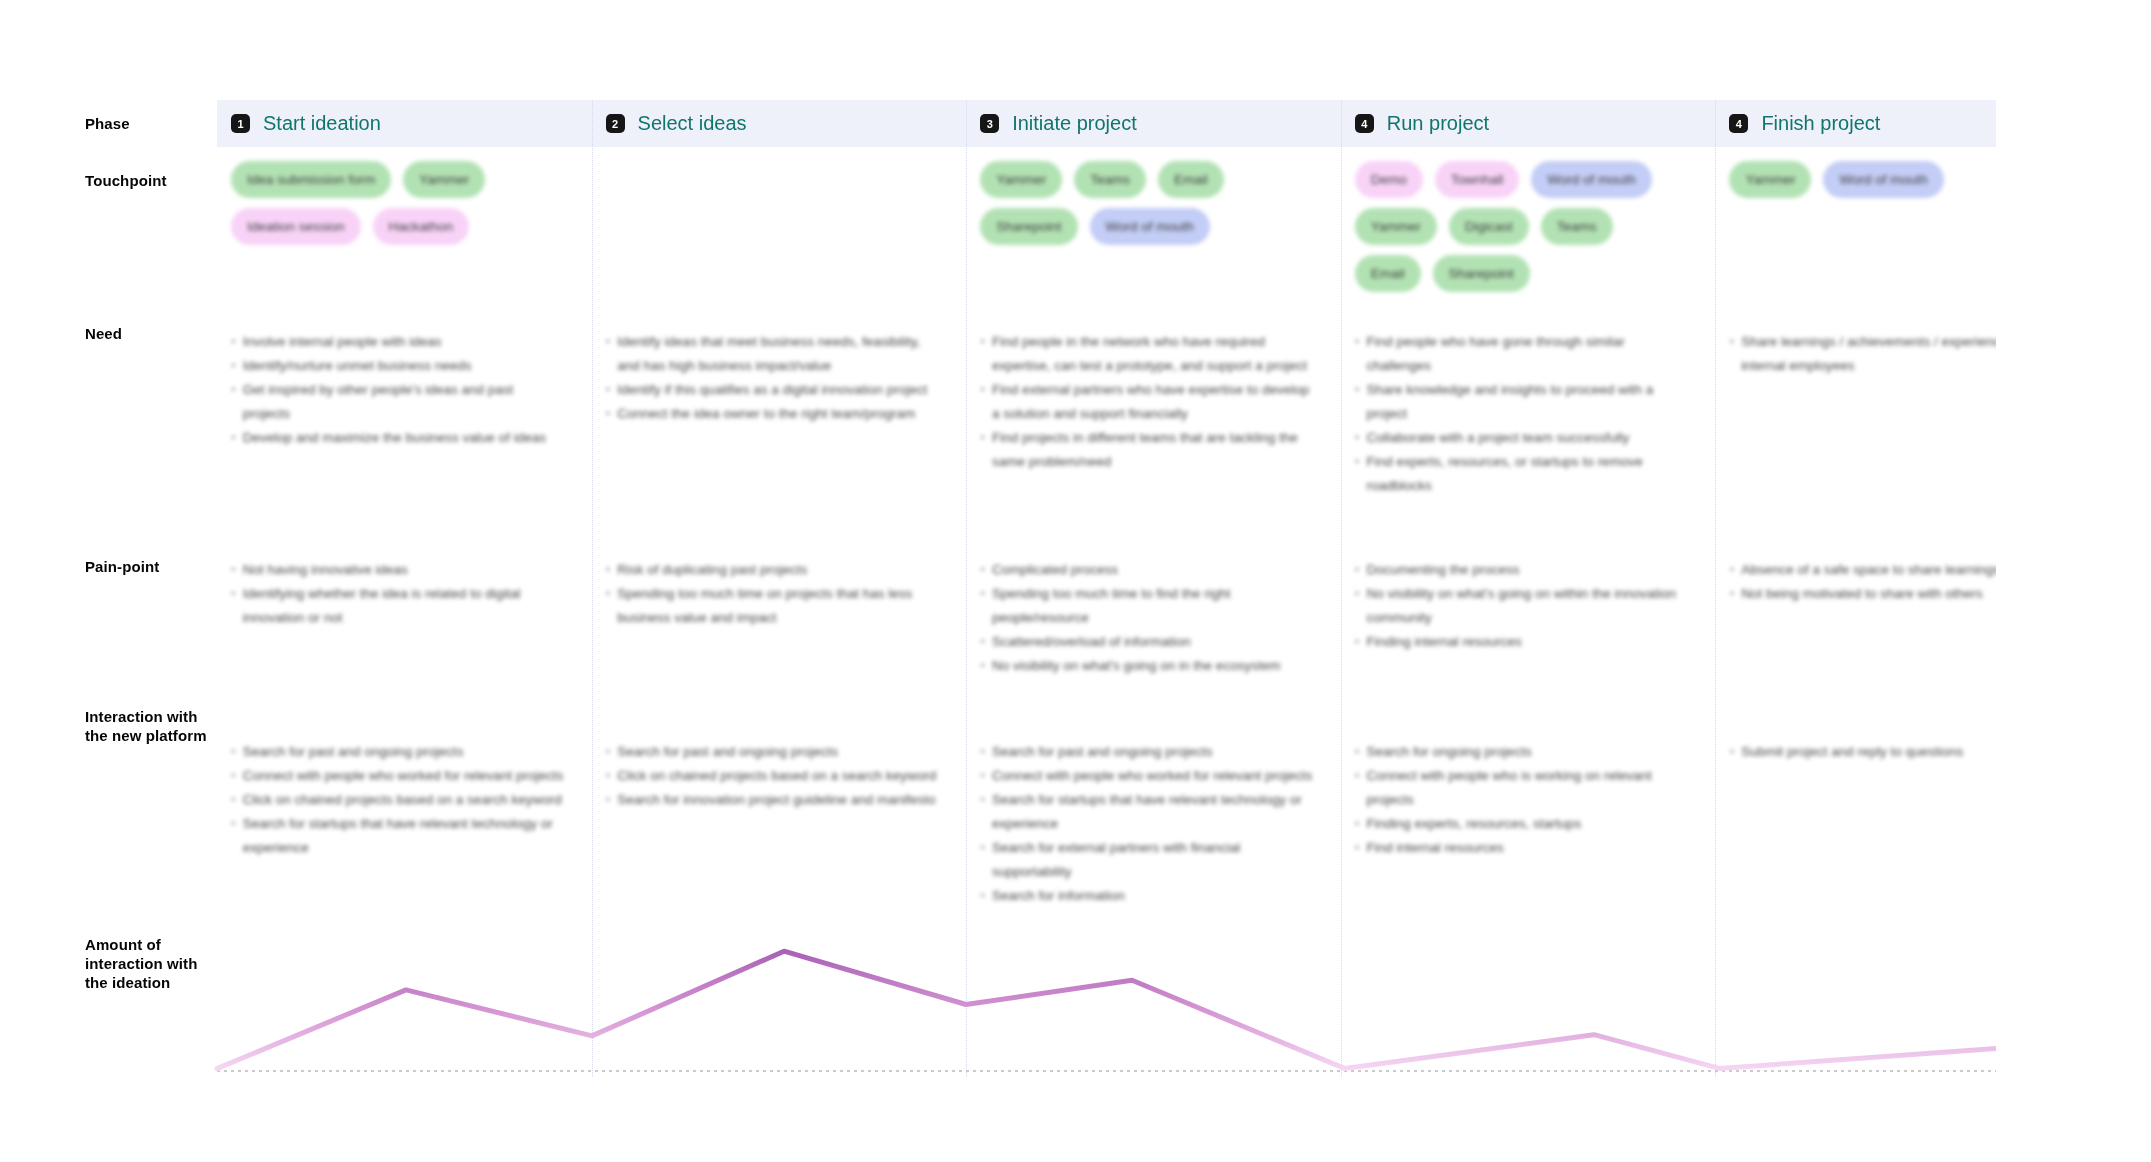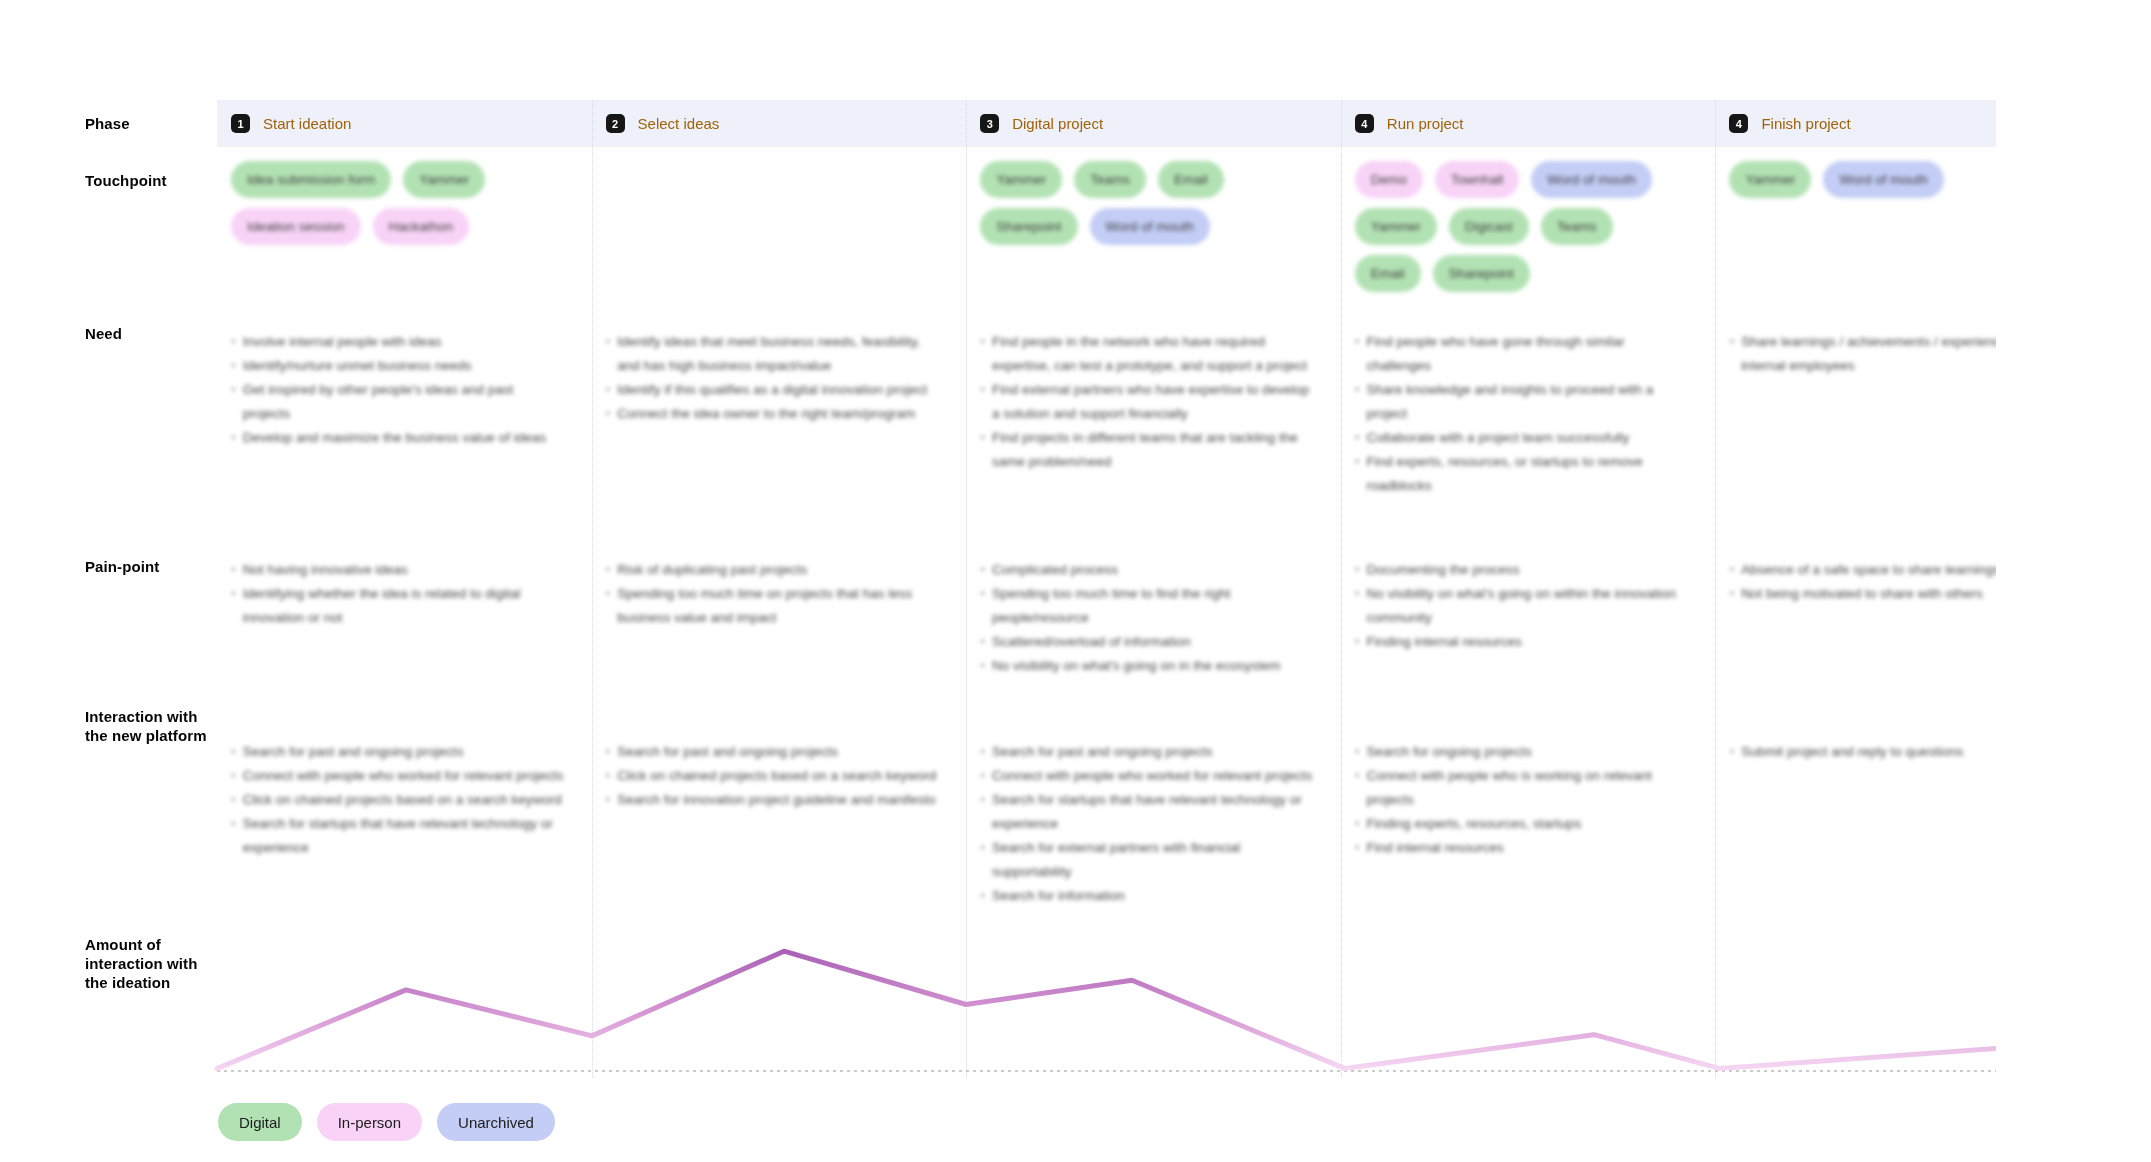--- a/index.html
+++ b/index.html
@@ -9,21 +9,21 @@
   }
   
   .row-label{position:absolute;left:85px;width:132px;font-size:15px;font-weight:700;
     color:#060606;line-height:1.25;letter-spacing:.1px;}
   
   .phase-band{position:absolute;left:217px;top:100px;width:1873px;height:47px;
     background:#eef0fa;display:grid;grid-template-columns:repeat(5,1fr);}
   .phase-col{display:flex;align-items:center;gap:13px;padding-left:14px;}
   .badge{width:19px;height:19px;border-radius:5px;background:#161616;color:#fff;
     font-size:11px;font-weight:700;display:flex;align-items:center;justify-content:center;flex:0 0 auto;}
-  .phase-title{font-size:15px;color:#a16207;}
+  .phase-title{font-size:20px;color:#0f766e;}
   
   .content-row{position:absolute;left:217px;width:1873px;display:grid;
     grid-template-columns:repeat(5,1fr);align-items:start;}
   .cell{padding:0 28px 0 14px;}
   
   .tp-cell{display:flex;flex-wrap:wrap;gap:10px 12px;align-content:flex-start;padding:14px 26px 0 14px;}
   .pill{height:37px;display:inline-flex;align-items:center;padding:0 16px;border-radius:19px;
     font-size:13.5px;color:#3f3f3f;white-space:nowrap;filter:blur(2.1px);}
   
   .blist{filter:blur(1.9px);}
@@ -54,21 +54,21 @@
       <div class="phase-col">
         <div class="badge" style="background: rgb(22, 22, 22);">1</div>
         <div class="phase-title">Start ideation</div>
       </div>
       <div class="phase-col">
         <div class="badge" style="background: rgb(22, 22, 22);">2</div>
         <div class="phase-title">Select ideas</div>
       </div>
       <div class="phase-col">
         <div class="badge" style="background: rgb(22, 22, 22);">3</div>
-        <div class="phase-title">Digital project</div>
+        <div class="phase-title">Initiate project</div>
       </div>
       <div class="phase-col">
         <div class="badge" style="background: rgb(22, 22, 22);">4</div>
         <div class="phase-title">Run project</div>
       </div>
       <div class="phase-col">
         <div class="badge" style="background: rgb(22, 22, 22);">4</div>
         <div class="phase-title">Finish project</div>
       </div>
     </div>
@@ -331,19 +331,14 @@
       <linearGradient id="lineGrad" gradientUnits="userSpaceOnUse" x1="0" y1="948" x2="0" y2="1071">
         <stop offset="0" id="grad-stop-0" stop-color="#a75fb4"></stop>
         <stop offset="0.5" id="grad-stop-1" stop-color="#d494d2"></stop>
         <stop offset="1" id="grad-stop-2" stop-color="#f7d9f4"></stop>
       </linearGradient>
     </defs>
     <line id="chart-baseline" stroke-width="1.4" stroke-dasharray="3 4" x1="217" x2="2090" y1="1071" y2="1071" stroke="#b9b9b9"></line>
     <polyline id="chart-line" fill="none" stroke="url(#lineGrad)" stroke-width="5" stroke-linejoin="round" stroke-linecap="round" points="217,1068.6 406,989.9 592,1035.9 784,951.2 966,1004.5 1132,980.3 1345,1068.6 1594,1034.7 1720,1068.6 2035,1045.6 2090,1052.8"></polyline>
   </svg>
 
-  <div class="legend" id="legend">
-      <div class="legend-pill" style="background: rgb(178, 226, 179);">Digital</div>
-      <div class="legend-pill" style="background: rgb(248, 211, 247);">In-person</div>
-      <div class="legend-pill" style="background: rgb(195, 205, 246);">Unarchived</div>
-    </div>
 
 </div>
 
 </body></html>

